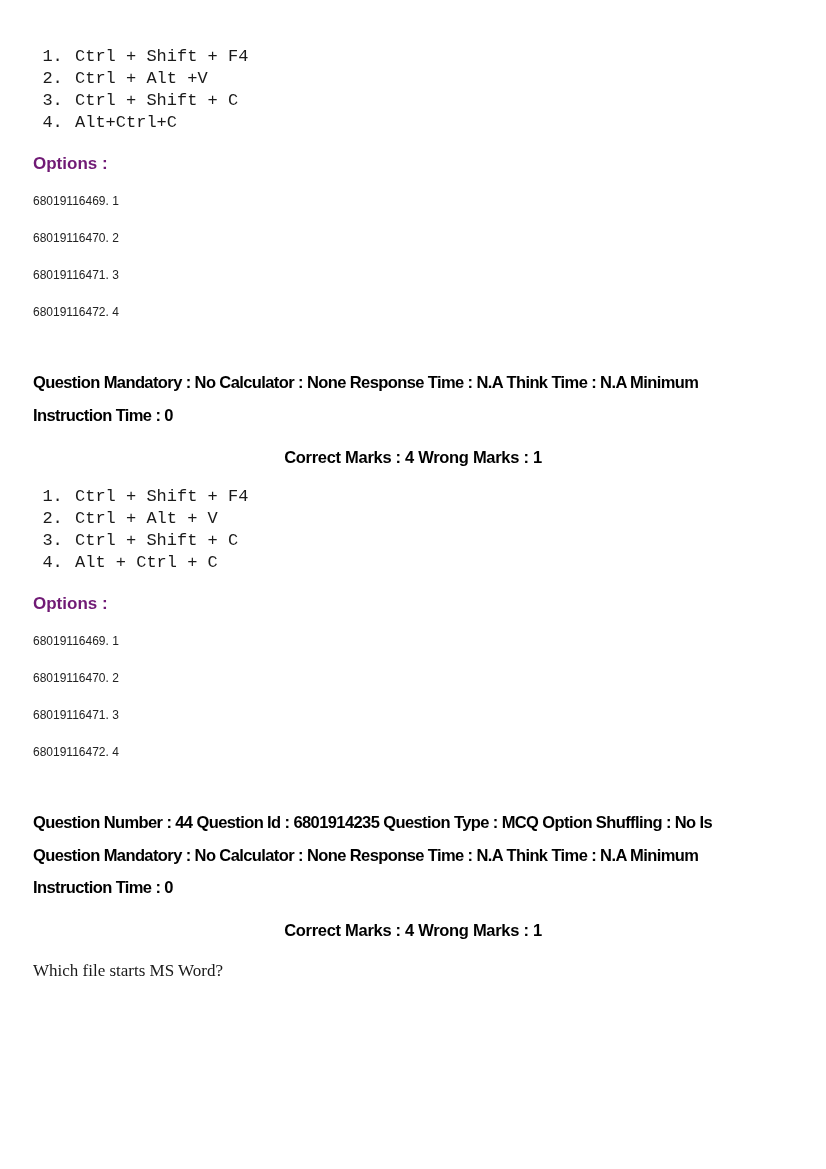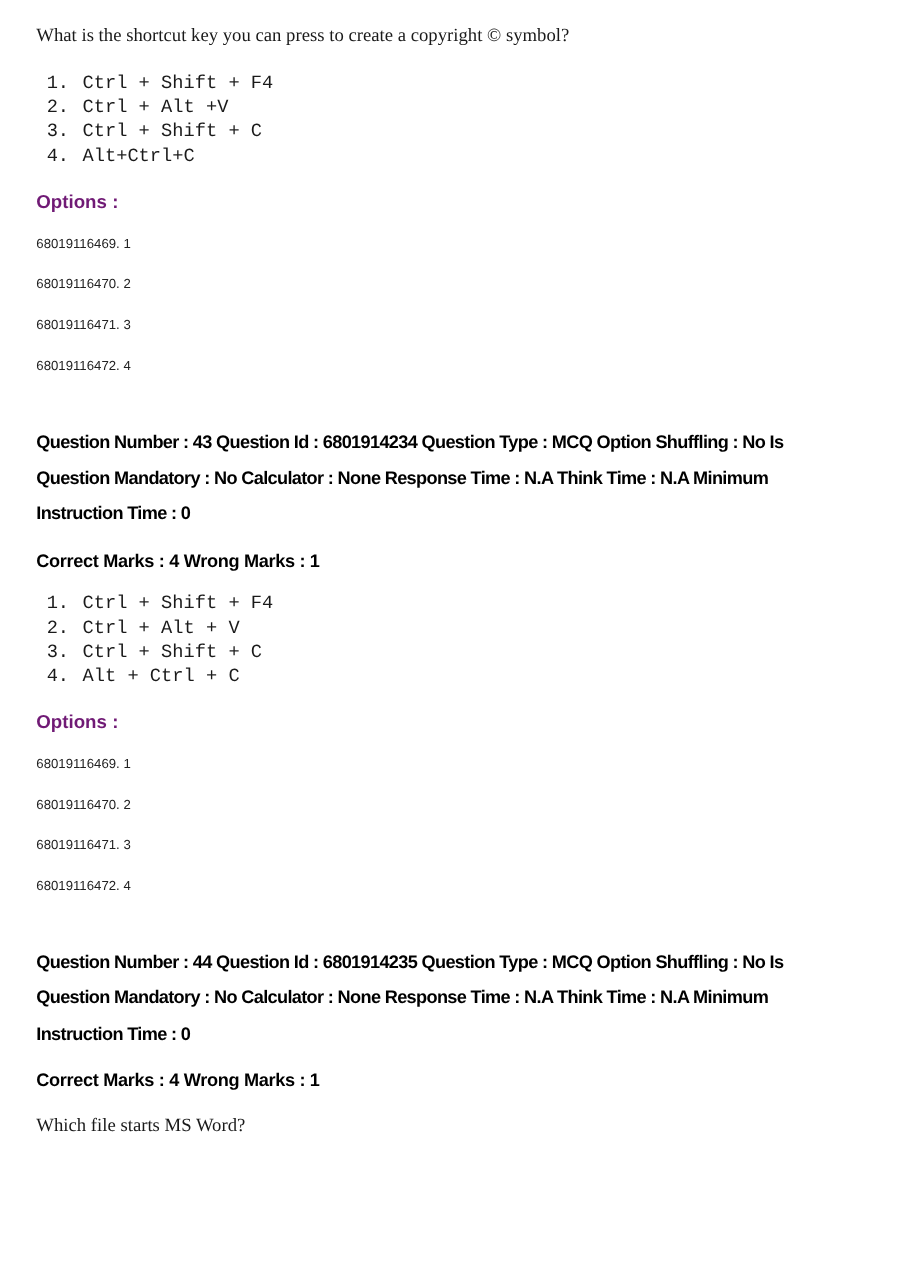--- a/index.html
+++ b/index.html
@@ -63,56 +63,55 @@
   }
   .meta-gap { margin-top: 44px; }
   .marks {
     font-family: "Liberation Sans", sans-serif;
     font-weight: bold;
     font-size: 16.5px;
     line-height: 19px;
     letter-spacing: -0.3px;
     margin: 17px 0 0 0;
     color: #000000;
+    text-align: center;
   }
   .q-hi {
     font-family: "Liberation Sans", "DejaVu Sans", sans-serif;
     font-size: 20px;
     line-height: 26px;
     margin: 9px 0 0 0;
     color: #1a1a1a;
   }
   .q-en-follow { margin-top: 21px; }
   ol.choices.tight { margin-top: 19px; }
 </style>
 </head>
 <body>
 
 <div class="page">
 
   <section>
-    <p class="q-en">What is the shortcut key you can press to create a copyright © symbol?</p>
     <ol class="choices">
       <li>Ctrl + Shift + F4</li>
       <li>Ctrl + Alt +V</li>
       <li>Ctrl + Shift + C</li>
       <li>Alt+Ctrl+C</li>
     </ol>
     <p class="options-h">Options :</p>
     <div class="oid-block">
       <p class="oid">68019116469. 1</p>
       <p class="oid">68019116470. 2</p>
       <p class="oid">68019116471. 3</p>
       <p class="oid">68019116472. 4</p>
     </div>
   </section>
 
   <section>
     <div class="meta meta-gap">
-      <div>Question Number : 43 Question Id : 6801914234 Question Type : MCQ Option Shuffling : No Is</div>
       <div>Question Mandatory : No Calculator : None Response Time : N.A Think Time : N.A Minimum</div>
       <div>Instruction Time : 0</div>
     </div>
     <p class="marks">Correct Marks : 4 Wrong Marks : 1</p>
     <ol class="choices tight">
       <li>Ctrl + Shift + F4</li>
       <li>Ctrl + Alt + V</li>
       <li>Ctrl + Shift + C</li>
       <li>Alt + Ctrl + C</li>
     </ol>

